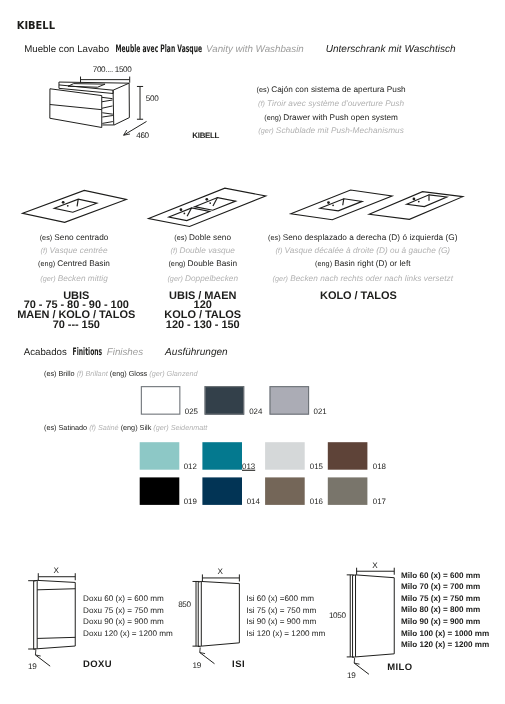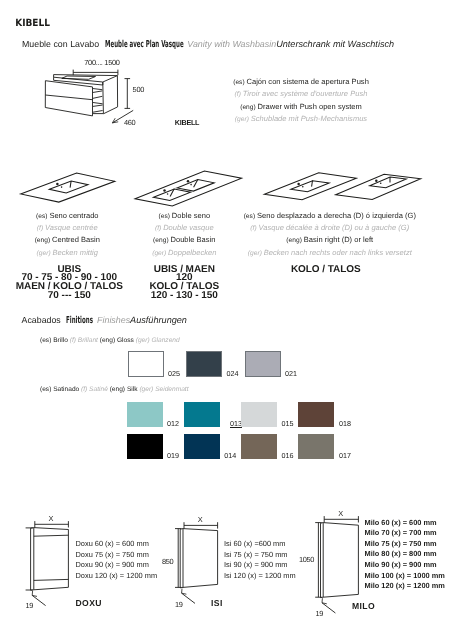--- a/index.html
+++ b/index.html
@@ -9,21 +9,21 @@
   .page{position:relative;width:459px;height:640px;}
   .abs{position:absolute;}
   
   .h-title{font-family:"DejaVu Sans",sans-serif;font-stretch:condensed;font-size:10px;font-weight:bold;letter-spacing:0px;}
   .sec-head{font-size:8.8px;white-space:nowrap;line-height:12px;display:flex;align-items:baseline;gap:0px;}
   .sec-head .es{font-weight:400;letter-spacing:0.02px;margin-right:5.4px;}
   .sec-head .frwrap{display:inline-block;position:relative;}
   .sec-head .fr{font-family:"DejaVu Sans",sans-serif;font-stretch:condensed;font-weight:bold;
      font-size:9.5px;display:inline-block;transform:scaleX(.643);transform-origin:left center;
      white-space:nowrap;}
-  .sec-head .en{font-style:italic;color:#9d9d9c;font-size:8.9px;margin-left:4.0px;margin-right:0;}
+  .sec-head .en{font-style:italic;color:#9d9d9c;font-size:8.9px;margin-left:4.0px;margin-right:20px;}
   .sec-head .de{font-style:italic;font-weight:400;color:#1d1d1b;font-size:9.15px;}
   .lang{font-size:7.5px;white-space:nowrap;line-height:11.4px;letter-spacing:0.03px;}
   .lang .l{font-size:6.6px;}
   .lang.fr{font-style:italic;color:#b2b2b2;}
   .lang.de{font-style:italic;color:#b2b2b2;}
   .code{font-size:10px;font-weight:bold;line-height:8.7px;text-align:center;white-space:nowrap;letter-spacing:-0.05px;}
   .fin-head{font-size:6.6px;white-space:nowrap;}
   .fin-head .it{font-style:italic;color:#b2b2b2;}
   .swatch{position:absolute;}
   .sw-num{position:absolute;font-size:7.2px;color:#1d1d1b;}
@@ -187,21 +187,21 @@
   <div class="abs fin-head" style="left:40px;top:386px;">
     <span>(es) Satinado</span>
     <span class="it">(f) Satiné</span>
     <span>(eng) Silk</span>
     <span class="it">(ger) Seidenmatt</span>
   </div>
   <div class="abs" id="silk-swatches" style="left:0;top:0;">
       <div class="swatch" style="left:126.5px;top:401.5px;width:36px;height:25.5px;background:#8dc8c6"></div>
       <div class="sw-num" style="left:167px;top:418.5px;">012</div>
       <div class="swatch" style="left:183.8px;top:401.5px;width:36px;height:25.5px;background:#04798f"></div>
-      <div class="sw-num" style="left:230px;top:418.5px;text-decoration:underline;">013</div>
+      <div class="sw-num" style="left:220px;top:418.5px;text-decoration:underline;">013</div>
       <div class="swatch" style="left:241.1px;top:401.5px;width:36px;height:25.5px;background:#d5d8d9"></div>
       <div class="sw-num" style="left:281.6px;top:418.5px;">015</div>
       <div class="swatch" style="left:298.4px;top:401.5px;width:36px;height:25.5px;background:#5e4338"></div>
       <div class="sw-num" style="left:338.9px;top:418.5px;">018</div>
       <div class="swatch" style="left:126.5px;top:433.5px;width:36px;height:25.5px;background:#000000"></div>
       <div class="sw-num" style="left:167px;top:450.5px;">019</div>
       <div class="swatch" style="left:183.8px;top:433.5px;width:36px;height:25.5px;background:#023455"></div>
       <div class="sw-num" style="left:224.3px;top:450.5px;">014</div>
       <div class="swatch" style="left:241.1px;top:433.5px;width:36px;height:25.5px;background:#746658"></div>
       <div class="sw-num" style="left:281.6px;top:450.5px;">016</div>
@@ -255,21 +255,21 @@
       <div class="dim" style="left: 25.5px; top: 601.3px; position: absolute;">19</div>
       <div class="dim" style="left: 48.6px; top: 514.3px; position: absolute;">X</div>
       <div class="mirror-list" style="left: 75.5px; top: 539.2px; position: absolute;">
         <div>Doxu 60 (x) = 600 mm</div>
         <div>Doxu 75 (x) = 750 mm</div>
         <div>Doxu 90 (x) = 900 mm</div>
         <div>Doxu 120 (x) = 1200 mm</div>
       </div>
       <div class="mirror-name" style="left: 75.5px; top: 598.4px; position: absolute;">DOXU</div>
       <div class="dim" style="left: 175px; top: 599.8px; position: absolute;">19</div>
-      <div class="dim" style="left: 162px; top: 557px; position: absolute;">850</div>
+      <div class="dim" style="left: 162px; top: 545px; position: absolute;">850</div>
       <div class="dim" style="left: 197.8px; top: 515.4px; position: absolute;">X</div>
       <div class="mirror-list" style="left: 224px; top: 539.2px; position: absolute;">
         <div>Isi 60 (x) =600 mm</div>
         <div>Isi 75 (x) = 750 mm</div>
         <div>Isi 90 (x) = 900 mm</div>
         <div>Isi 120 (x) = 1200 mm</div>
       </div>
       <div class="mirror-name" style="left: 211px; top: 598.4px; position: absolute;">ISI</div>
       <div class="dim" style="left: 315.5px; top: 609.1px; position: absolute;">19</div>
       <div class="dim" style="left: 299px; top: 554.8px; position: absolute;">1050</div>

